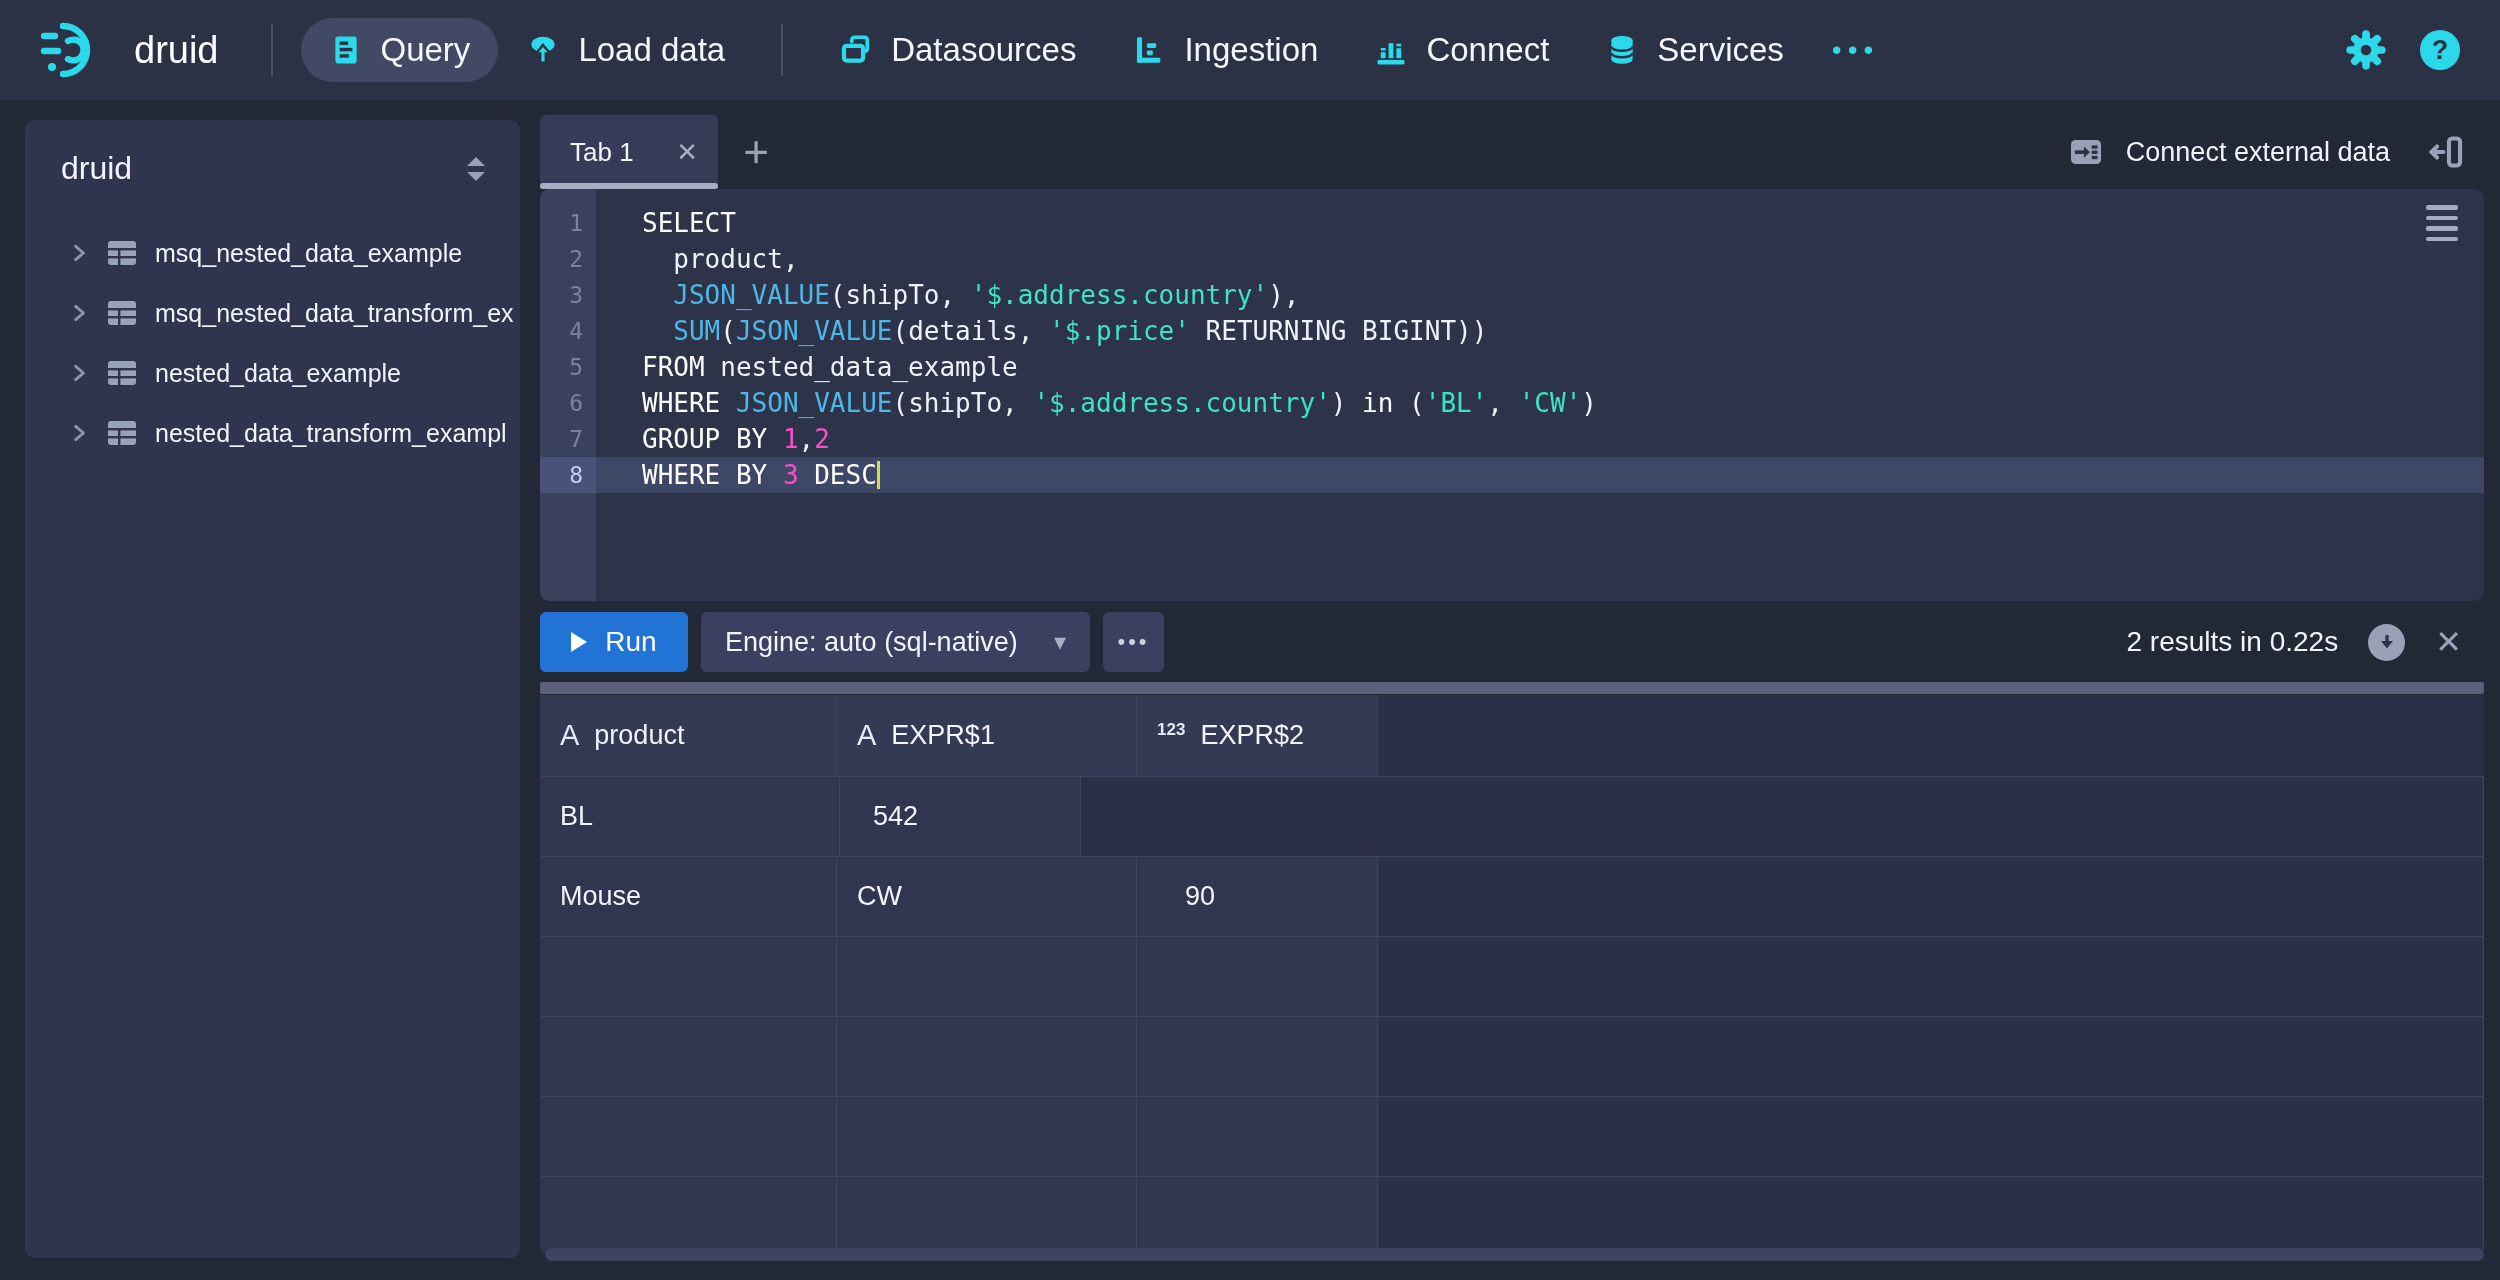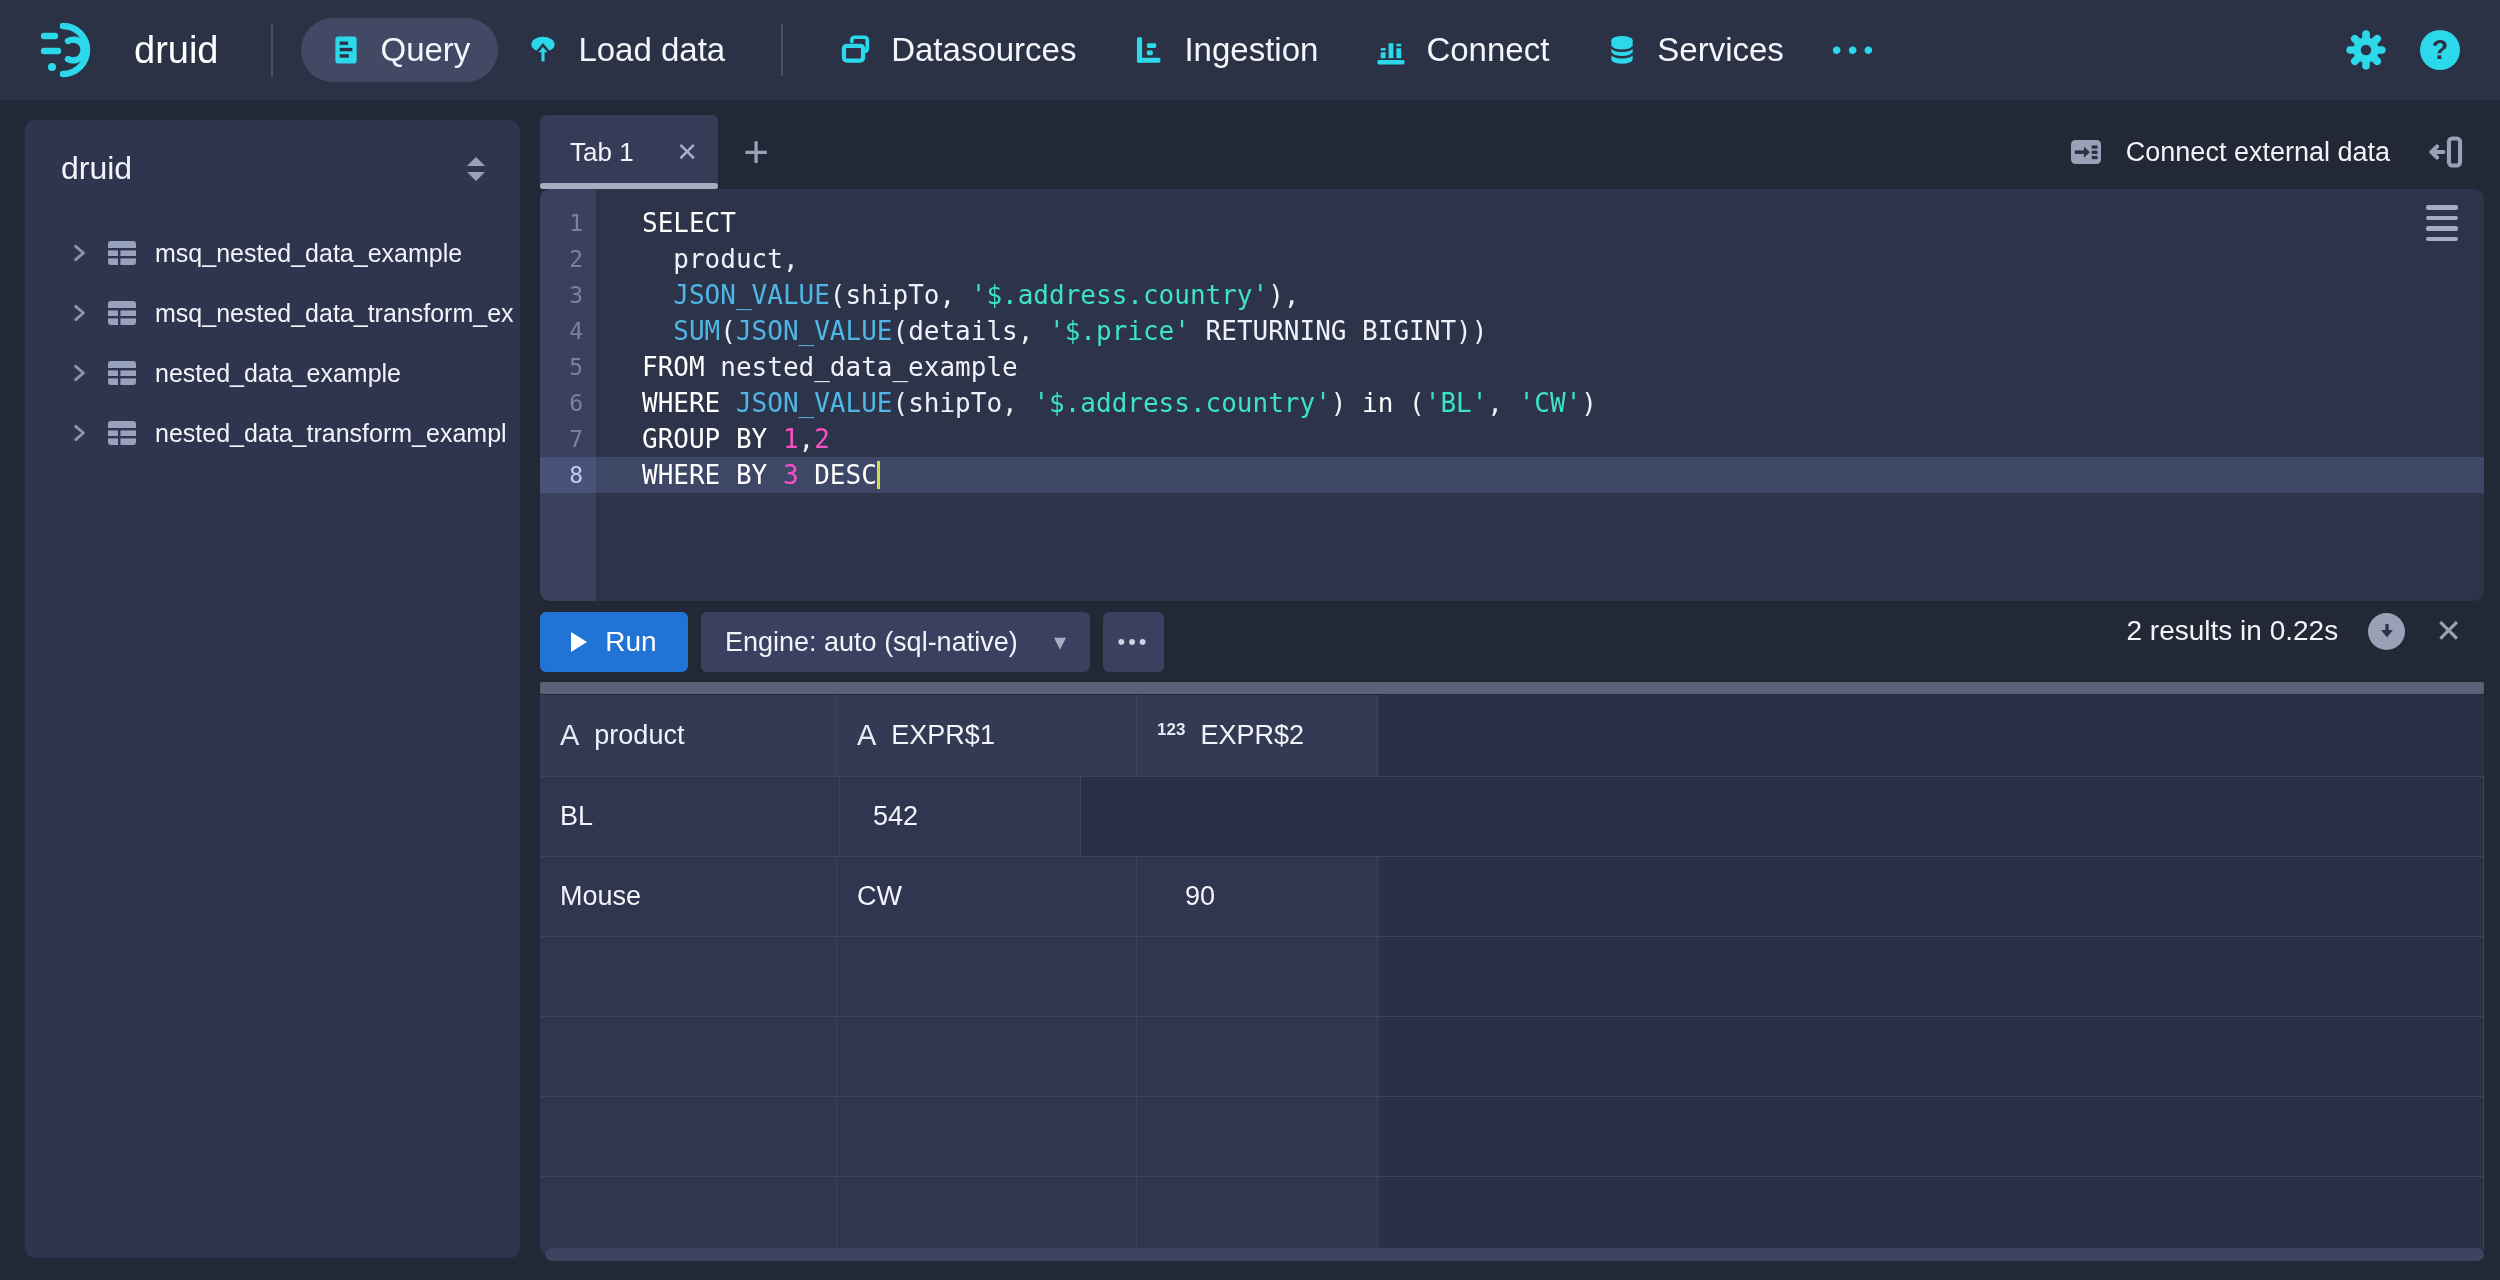--- a/index.html
+++ b/index.html
@@ -65,21 +65,21 @@
   .code{flex:1;padding-left:46px;font-family:"DejaVu Sans Mono",monospace;
         font-size:26px;white-space:pre}
   .tk-kw{color:#ffffff}.tk-fn{color:#4fb6e6}.tk-st{color:#3ce4c5}
   .tk-nu{color:#fb4fc8}.tk-pl{color:#eef1f8}
   .cursor{display:inline-block;width:3px;height:28px;background:#d4dd4e;vertical-align:-5px}
   .burger{position:absolute;right:26px;top:16px;display:flex;flex-direction:column;gap:6px;cursor:pointer}
   .burger i{display:block;width:32px;height:4.5px;background:#a4abc2;border-radius:2px}
 
   
   .runbar{position:absolute;left:540px;top:612px;width:1944px;height:60px;
-          display:flex;align-items:flex-start;gap:13px}
+          display:flex;align-items:center;gap:13px}
   .btn-run{width:148px;height:60px;background:var(--blue);border-radius:6px;display:flex;
            align-items:center;justify-content:center;gap:18px;font-size:28px;color:#fff;cursor:pointer}
   .play{width:0;height:0;border-left:16px solid #fff;border-top:10px solid transparent;
         border-bottom:10px solid transparent}
   .btn-engine{width:389px;height:60px;background:var(--btn);border-radius:6px;display:flex;
               align-items:center;padding:0 24px;font-size:27px;cursor:pointer}
   .caret{margin-left:auto;color:#a7aec3;font-size:24px}
   .btn-more{width:61px;height:60px;background:var(--btn);border-radius:6px;display:flex;
             align-items:center;justify-content:center;color:#cdd3e2;font-size:22px;
             letter-spacing:3px;cursor:pointer}

